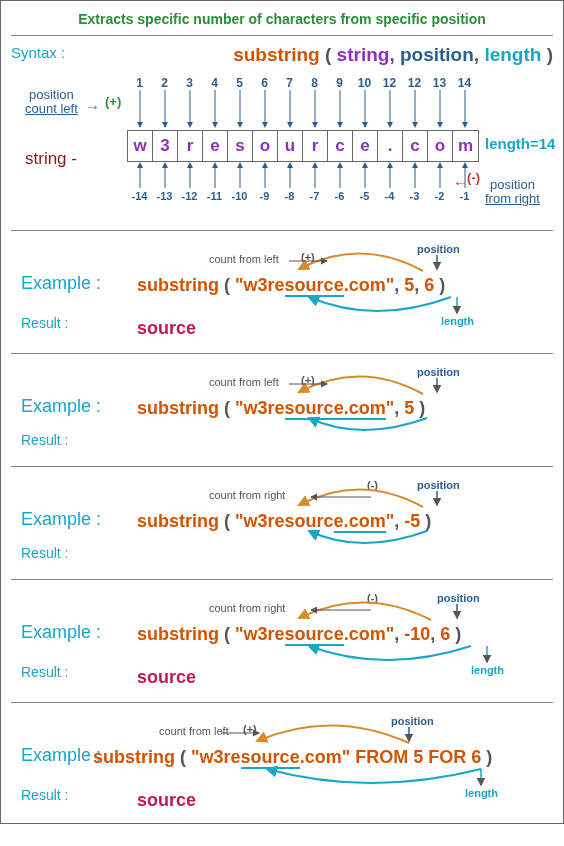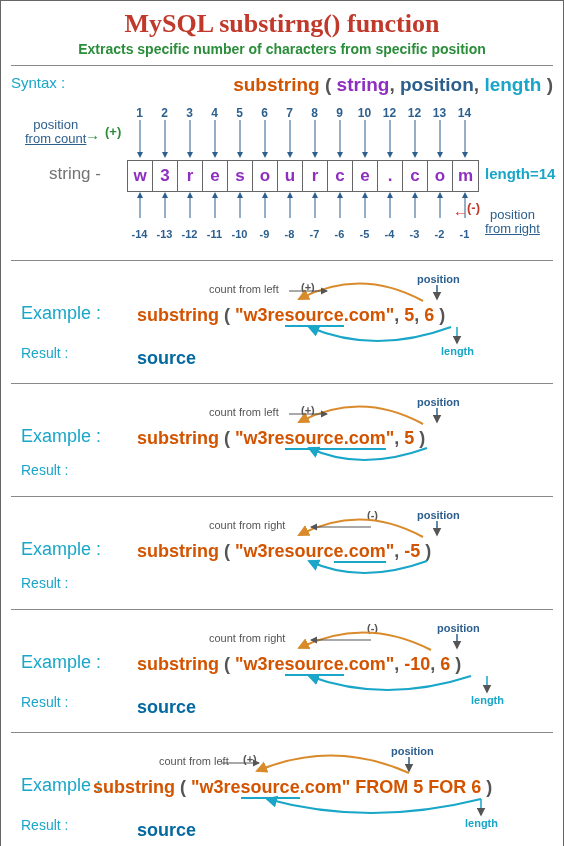--- a/index.html
+++ b/index.html
@@ -14,75 +14,74 @@
   .paren { color: #555; }
   .argstr { color: #8e2fbf; }
   .argpos { color: #2c5f8d; }
   .arglen { color: #19a6c8; }
   .comma { color: #555; }
   
   .diagram { position: relative; height: 150px; margin-top: 6px; }
   .grid { position: absolute; left: 116px; top: 58px; display: flex; border: 1px solid #666; }
   .cell { width: 25px; height: 30px; border-right: 1px solid #666; display: flex; align-items: center; justify-content: center; color: #8e2fbf; font-weight: bold; font-size: 17px; }
   .cell:last-child { border-right: none; }
-  .string-lbl { position: absolute; left: 14px; top: 62px; color: #737373; font-size: 17px; margin-left: 24px; }
+  .string-lbl { position: absolute; left: 14px; top: 77px; color: #7f1d1d; font-size: 17px; }
   .len-lbl { position: absolute; left: 474px; top: 63px; color: #19a6c8; font-size: 15px; font-weight: bold; text-align: right; }
   .pos-left-lbl { position: absolute; left: 14px; top: 16px; color: #2c5f8d; font-size: 13px; text-align: center; line-height: 14px; }
   .pos-right-lbl { position: absolute; left: 474px; top: 106px; color: #2c5f8d; font-size: 13px; text-align: center; line-height: 14px; }
   .plus { color: #2a8d3a; font-weight: bold; }
   .minus { color: #c0392b; font-weight: bold; }
   .topnums { position: absolute; left: 116px; top: 4px; display: flex; }
   .topnums .n { width: 25px; text-align: center; color: #2c5f8d; font-size: 12px; font-weight: bold; }
-  .botnums { position: absolute; left: 116px; top: 126px; display: flex; }
+  .botnums { position: absolute; left: 116px; top: 118px; display: flex; }
   .botnums .n { width: 25px; text-align: center; color: #2c5f8d; font-size: 11px; font-weight: bold; }
   .arrows-top { position: absolute; left: 116px; top: 18px; display: flex; }
   .arrows-top .a, .arrows-bot .a { width: 25px; text-align: center; color: #2c5f8d; font-size: 13px; }
   .arrows-bot { position: absolute; left: 116px; top: 90px; display: flex; }
   .arrow-r { position: absolute; left: 74px; top: 24px; color: #2a8d3a; font-size: 15px; }
   .arrow-l { position: absolute; left: 442px; top: 100px; color: #c0392b; font-size: 15px; }
   .sign-plus { position: absolute; left: 94px; top: 22px; color: #2a8d3a; font-size: 13px; font-weight: bold; }
   .sign-minus { position: absolute; left: 456px; top: 98px; color: #c0392b; font-size: 13px; font-weight: bold; }
   
   .example { position: relative; padding: 4px 0 4px 0; }
   .ex-lbl { color: #19a6c8; font-size: 18px; position: absolute; left: 10px; }
   .res-lbl { color: #19a6c8; font-size: 14px; position: absolute; left: 10px; }
   .expr { font-size: 18px; font-weight: bold; margin-left: 126px; margin-top: 32px; }
   .expr .str { color: #d35400; position: relative; }
   .expr .num { color: #d35400; }
-  .result { color: #0369a1; font-size: 18px; font-weight: bold; margin-left: 126px; margin-top: 14px; }
+  .result { color: #be185d; font-size: 18px; font-weight: bold; margin-left: 126px; margin-top: 14px; }
   .annot { position: absolute; font-size: 11px; color: #555; }
   .annot.pos { color: #2c5f8d; font-weight: bold; }
   .annot.len { color: #19a6c8; font-weight: bold; }
   .svg-over { position: absolute; left: 0; top: 0; pointer-events: none; }
   .underline-blue { border-bottom: 2px solid #19a6c8; }
 </style>
 </head>
 <body>
 
 <div class="page">
-  <div class="title">MySQL substirng() function</div>
   <div class="subtitle">Extracts specific number of characters from specific position</div>
   <hr class="sep">
 
   <div>
     <span class="lbl-syntax">Syntax :</span>
     <div class="syntax-line">
       <span class="fn">substring</span>
       <span class="paren">(</span>
       <span class="argstr">string</span><span class="comma">,</span>
       <span class="argpos">position</span><span class="comma">,</span>
       <span class="arglen">length</span>
       <span class="paren">)</span>
     </div>
   </div>
 
   <div class="diagram">
     <div class="pos-left-lbl">
       <span>position</span><br>
-      <u>from count</u>
+      <u>count left</u>
     </div>
     <span class="sign-plus">(+)</span>
     <span class="arrow-r">→</span>
 
     <div class="topnums" id="topnums">
         <div class="n">1</div>
         <div class="n">2</div>
         <div class="n">3</div>
         <div class="n">4</div>
         <div class="n">5</div>

